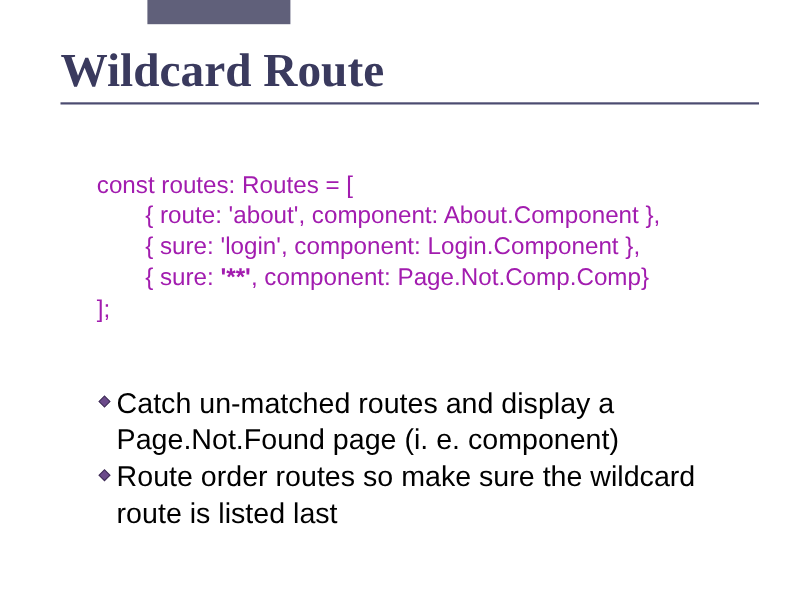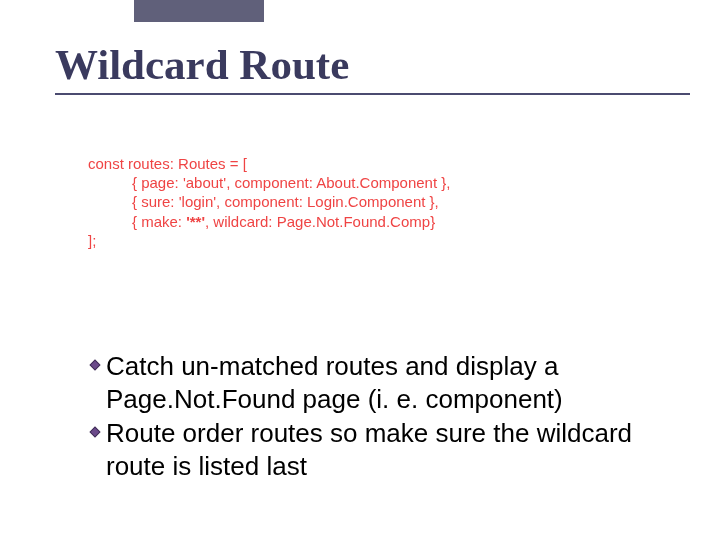--- a/index.html
+++ b/index.html
@@ -43,23 +43,23 @@
     height: 0;
     border-bottom: 2px solid #4b4b70;
     margin-top: -2px;
   }
   .code-block {
     position: absolute;
     top: 154px;
     left: 88px;
     right: 50px;
     font-family: "Tahoma", "Verdana", sans-serif;
-    font-size: 15px;
+    font-size: 22px;
     line-height: 1.28;
-    color: #ef4444;
+    color: #a21caf;
   }
   .code-line {
     white-space: pre;
   }
   .indent1 { padding-left: 44px; }
   .bold { font-weight: bold; }
   .bullets {
     position: absolute;
     top: 350px;
     left: 88px;
@@ -95,23 +95,23 @@
 
   <div class="top-bar"></div>
 
   <div class="title-wrap">
     <h1 class="title">Wildcard Route</h1>
     <div class="title-underline"></div>
   </div>
 
   <div class="code-block">
     <div class="code-line">const routes: Routes = [</div>
-    <div class="code-line indent1">{ page: 'about', component: About.Component },</div>
+    <div class="code-line indent1">{ route: 'about', component: About.Component },</div>
     <div class="code-line indent1">{ sure: 'login', component: Login.Component },</div>
-    <div class="code-line indent1"><span>{ make: </span><span class="bold">'**'</span><span>, wildcard: Page.Not.Found.Comp}</span></div>
+    <div class="code-line indent1"><span>{ sure: </span><span class="bold">'**'</span><span>, component: Page.Not.Comp.Comp}</span></div>
     <div class="code-line">];</div>
   </div>
 
   <div class="bullets">
     <div class="bullet">
       <span class="icon">
         <svg class="diamond" viewBox="0 0 14 14">
           <rect x="3.5" y="3.5" width="7" height="7" transform="rotate(45 7 7)" fill="#6b4a8a" stroke="#3d2a55" stroke-width="1"></rect>
         </svg>
       </span>

